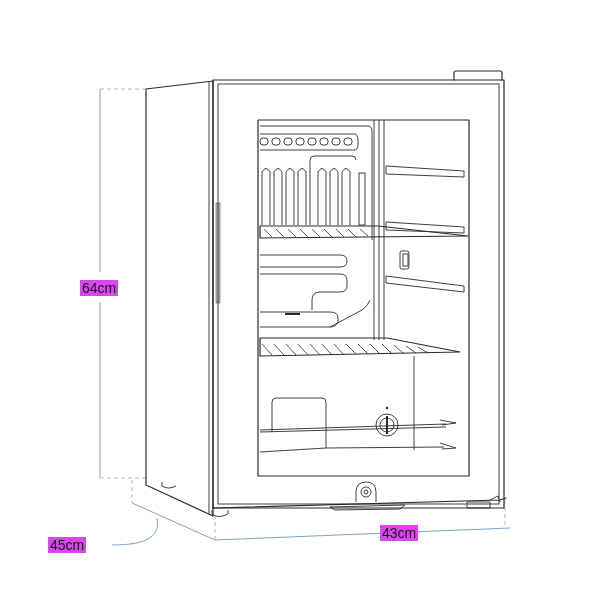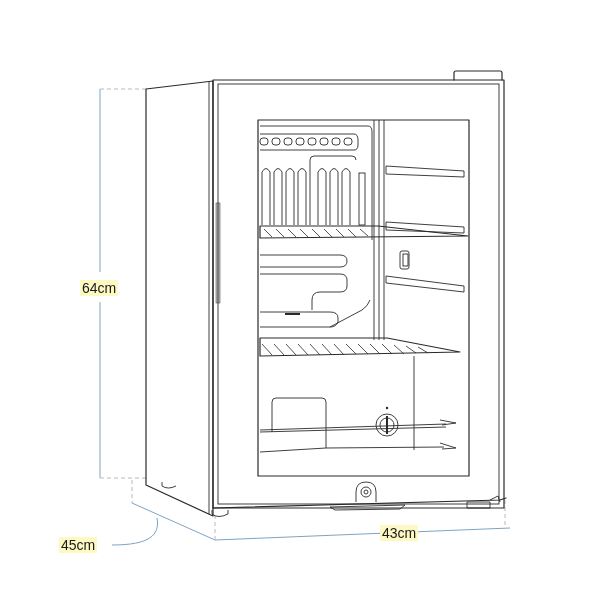--- a/index.html
+++ b/index.html
@@ -1,18 +1,18 @@
 <!DOCTYPE html>
 <html><head>
 <meta charset="utf-8">
 <style>
   html, body { margin: 0; padding: 0; background: #ffffff; }
   body { width: 600px; height: 600px; position: relative; overflow: hidden; font-family: "Liberation Sans", sans-serif; }
   #diagram { position: absolute; left: 0; top: 0; width: 600px; height: 600px; }
-  .dim-label { position: absolute; font-size: 14px; color: #1a1a1a; background: #fef9c3; padding: 0 2px; line-height: 16px; }
+  .dim-label { position: absolute; font-size: 14px; color: #1a1a1a; background: #d946ef; padding: 0 2px; line-height: 16px; }
   .ln { fill: none; stroke: #2a2a2a; stroke-width: 1.2; stroke-linejoin: round; stroke-linecap: round; }
   .ln2 { fill: none; stroke: #2a2a2a; stroke-width: 0.9; }
   .dim { fill: none; stroke: #7ea3c4; stroke-width: 1; }
   .dash { fill: none; stroke: #b8b8b8; stroke-width: 1; stroke-dasharray: 4 3; }
   .shelf-hatch { stroke: #2a2a2a; stroke-width: 0.8; }
 </style>
 </head>
 <body>
 
 <svg id="diagram" viewBox="0 0 600 600" xmlns="http://www.w3.org/2000/svg">
@@ -163,14 +163,14 @@
     <path class="ln" d="M213 508 L500 500 L506 498"></path>
     <path class="ln2" d="M330 507 L405 505 L400 509 L335 510 Z" fill="#e0e0e0"></path>
     <path class="ln2" d="M467 502 L490 502 L490 508 L467 508 Z"></path>
     <path class="ln2" d="M490 500 L498 496 L500 502"></path>
     <path class="ln2" d="M212 510 L212 514 Q218 519 228 514 L228 510" fill="#e0e0e0"></path>
     <path class="ln2" d="M162 482 L162 486 Q168 490 176 486 L176 486" fill="#e0e0e0"></path>
   </g>
 </svg>
 
 <div class="dim-label" style="left:80px; top:280px;">64cm</div>
-<div class="dim-label" style="left:59px; top:537px;">45cm</div>
+<div class="dim-label" style="left:48px; top:537px;">45cm</div>
 <div class="dim-label" style="left:352px; top:525px;margin-left:28px;">43cm</div>
 
 </body></html>

